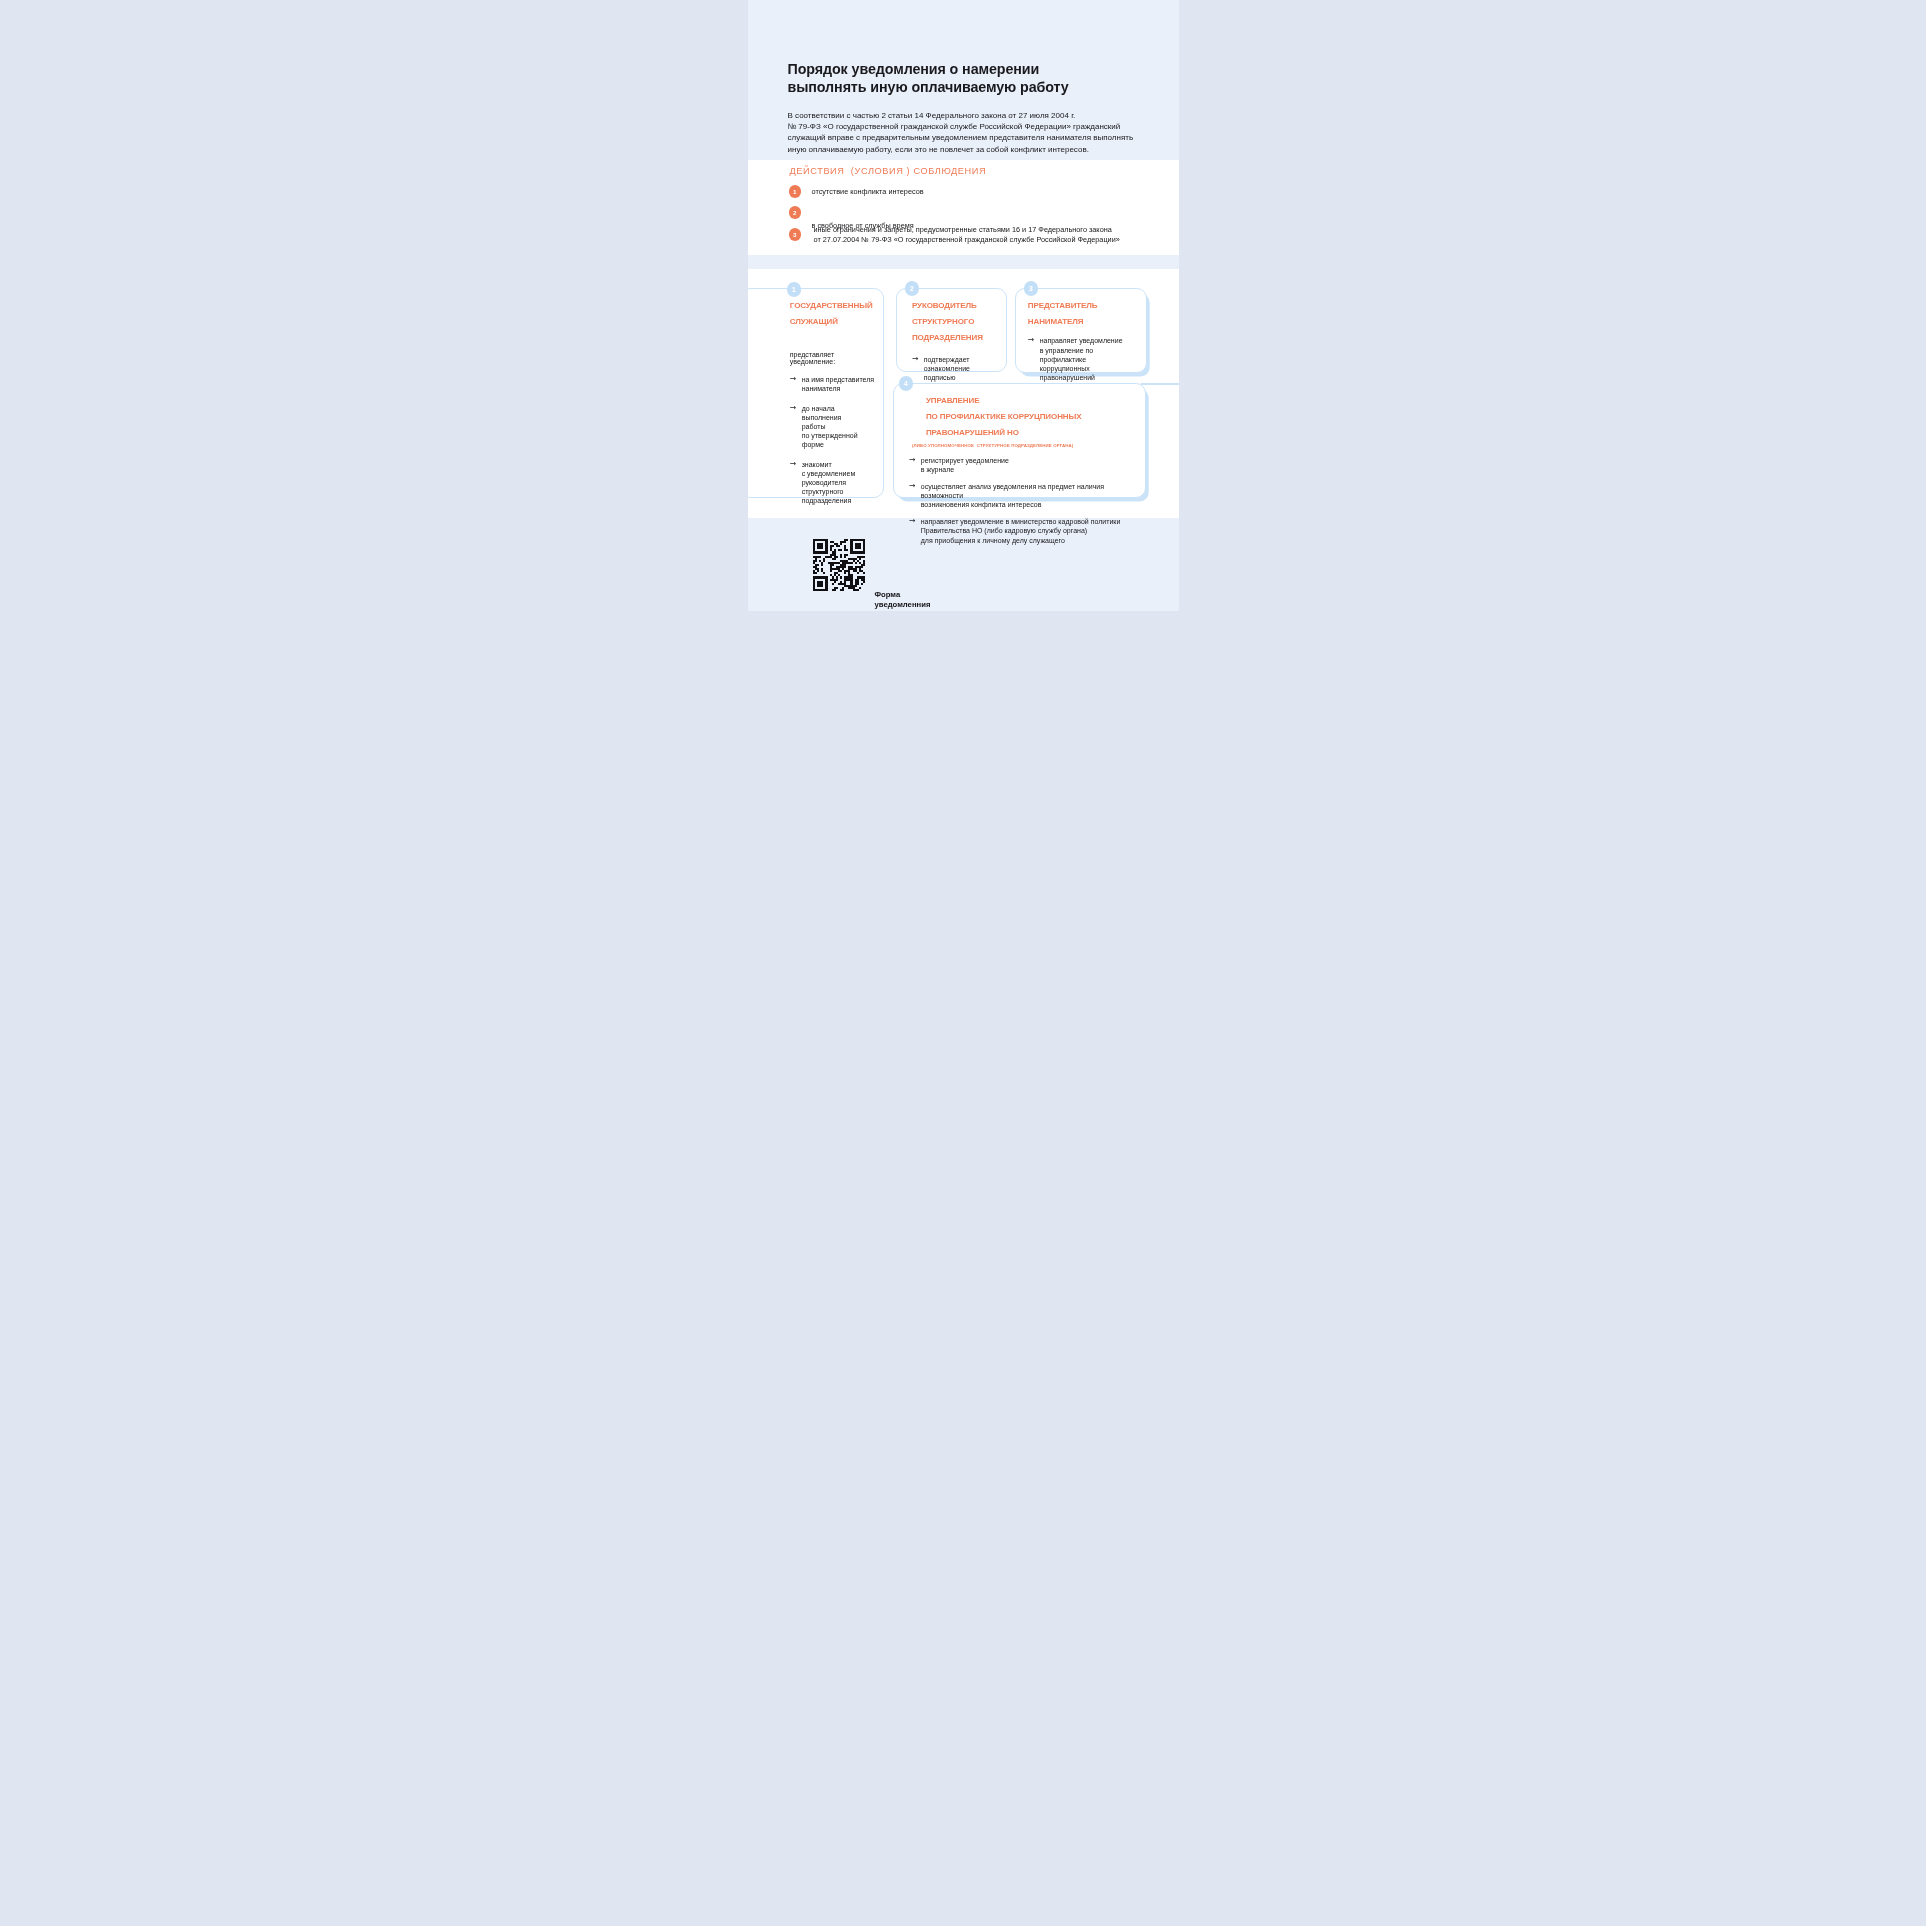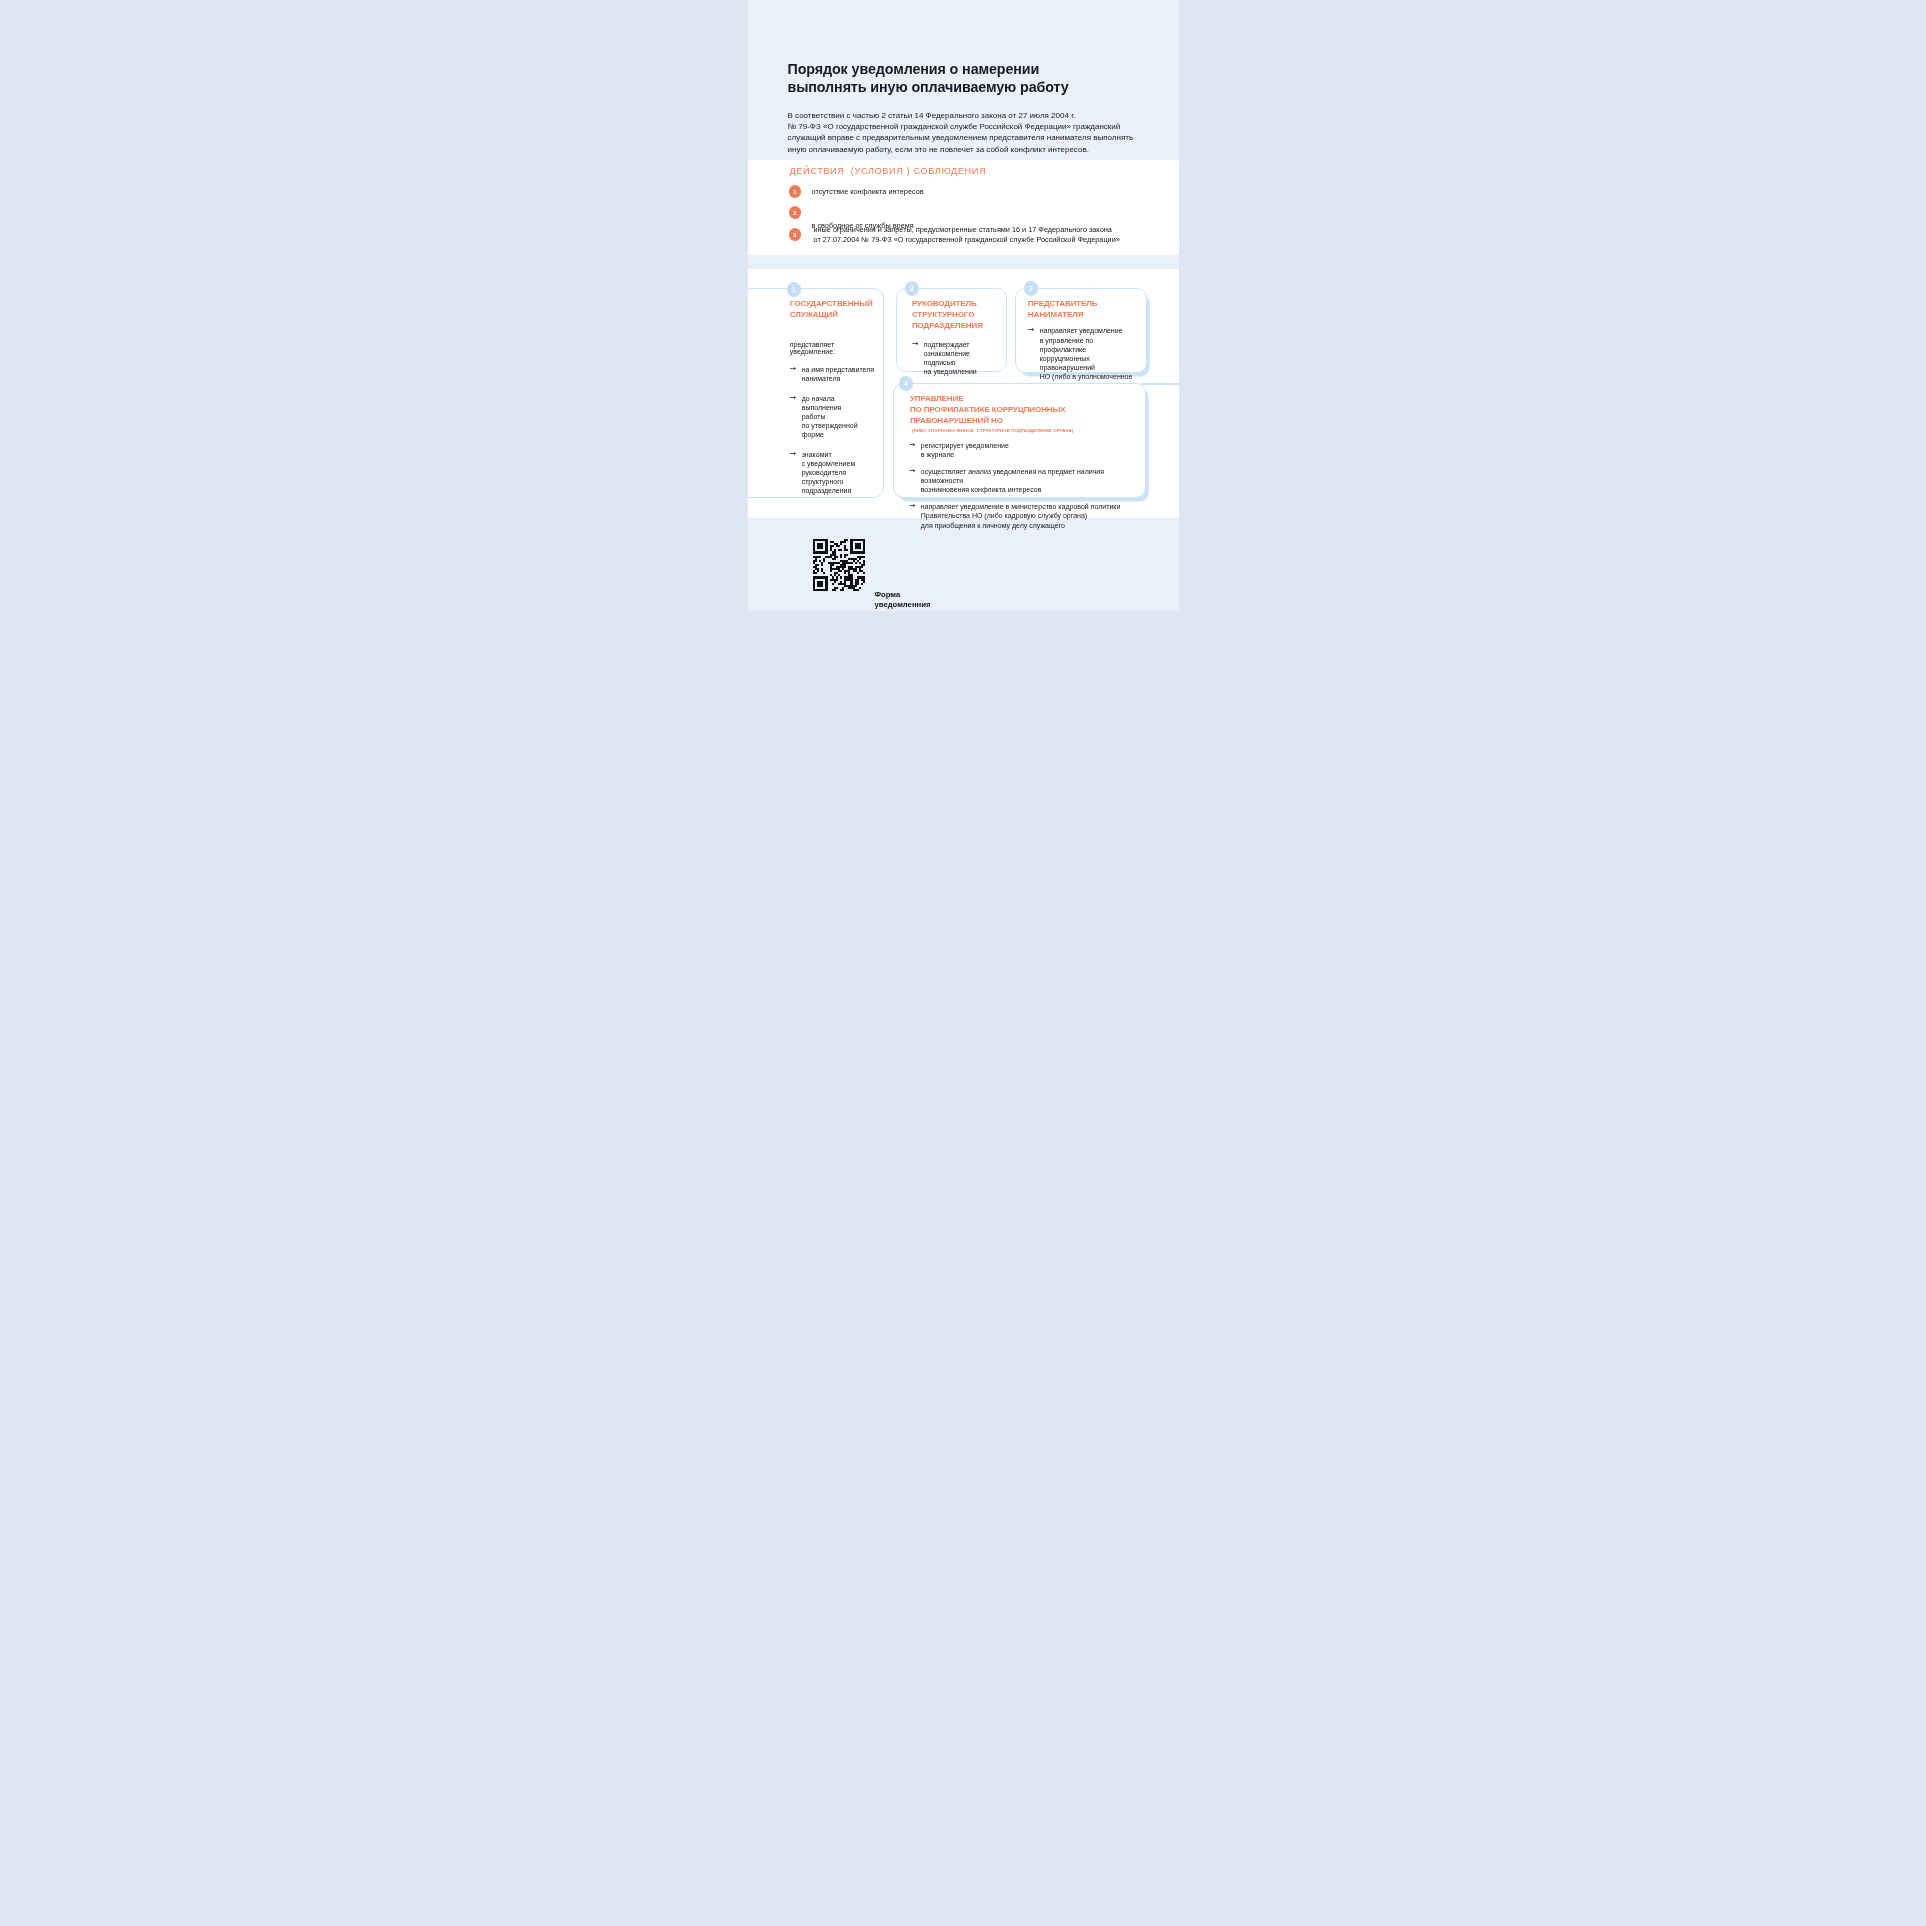--- a/index.html
+++ b/index.html
@@ -46,23 +46,23 @@
   #badge-1{left:39px;top:282px}
   #badge-2{left:157px;top:281px}
   #badge-3{left:276px;top:281px}
   #badge-4{left:151px;top:376px}
 
   .card-inner{padding:9.2px 5.4px 0 15.4px;}
   #card-1 .card-inner{padding-left:49px;padding-right:7.7px;}
   #card-3 .card-inner{padding-left:12.3px;}
   #card-4 .card-inner{padding-left:15.4px;padding-right:9.2px;}
 
-  .card-title{color:var(--accent-orange);font-weight:bold;font-size:8px;line-height:11px;
+  .card-title{color:var(--accent-orange);font-weight:bold;font-size:8px;line-height:16px;
     white-space:pre-line;letter-spacing:-0.1px;}
-  #card-4 .card-title{margin-left:1px;}
+  #card-4 .card-title{margin-left:17px;}
   .card-sub{color:var(--accent-orange);font-weight:bold;font-size:4.4px;letter-spacing:0.1px;
     margin:1.9px 0 0 3.1px;white-space:pre;}
   .lead{font-size:7px;margin-top:21px;}
 
   .ai{display:flex;gap:5.4px;margin-top:10px;align-items:flex-start;}
   #card-2 .ai{margin-top:8.5px;}
   #card-3 .ai{margin-top:6.2px;}
   #card-4 .ai{margin-top:7.7px;}
   .arrow{flex:0 0 auto;font-family:"DejaVu Sans",sans-serif;font-size:7.7px;line-height:8.5px;color:#26262a;}
   .arrow::before{content:"\2192";}

